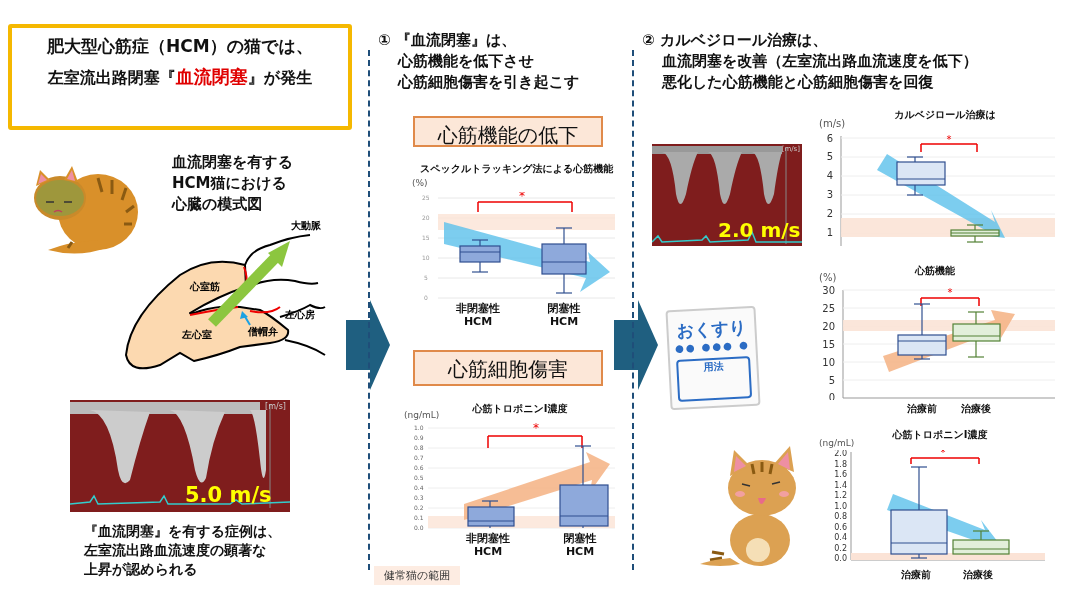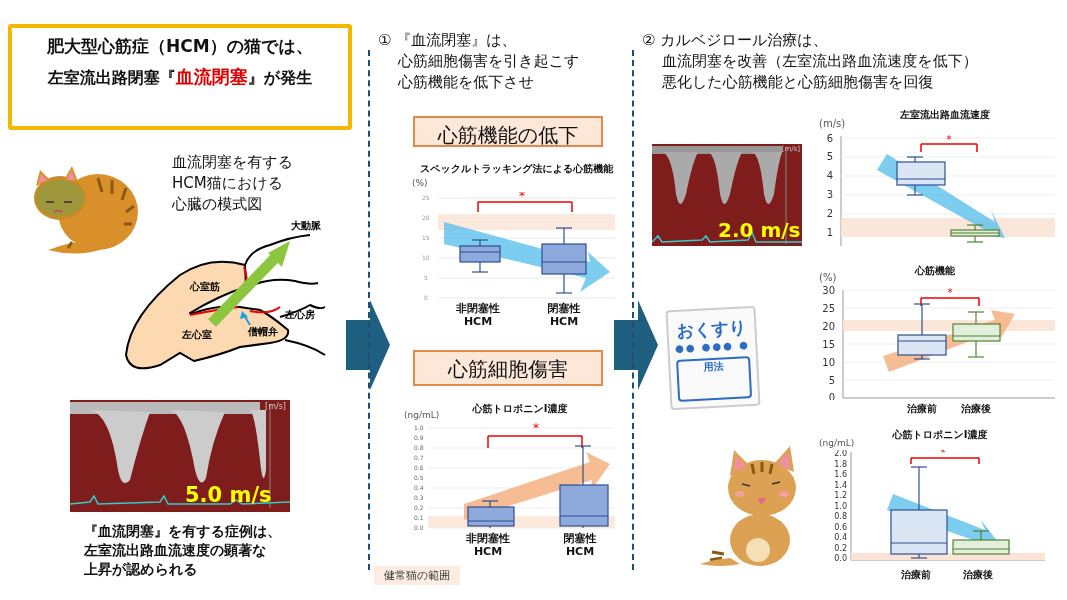--- a/index.html
+++ b/index.html
@@ -6,21 +6,21 @@
   body { width: 1067px; height: 600px; background: #fff; position: relative; overflow: hidden;
          font-family: "DejaVu Sans", "Liberation Sans", sans-serif; color: #111; }
   .abs { position: absolute; }
   .summary-box { left: 8px; top: 24px; width: 344px; height: 106px; border: 4px solid #f5b800;
                  border-radius: 3px; padding: 3px 8px; background: #fff; text-align: center; }
   .summary-box .l1 { font-size: 17px; font-weight: bold; line-height: 30px; white-space: nowrap; }
   .summary-box .l2 { font-size: 15px; font-weight: bold; line-height: 30px; white-space: nowrap; }
   .summary-box .l3 { font-size: 16px; font-weight: bold; line-height: 32px; white-space: nowrap; }
   .red { color: #e00000; font-size: 18px; }
   .blue-arrow { color: #1ba1e2; }
-  .heading { font-size: 15px; font-weight: normal; line-height: 21px; white-space: nowrap; }
+  .heading { font-size: 15px; font-weight: bold; line-height: 21px; white-space: nowrap; }
   .divider { border-left: 2px dashed #1f4e79; }
   .big-arrow { width: 44px; height: 90px; }
   .label-box { border: 2px solid #e08a4a; background: #fce7d8; font-size: 20px; text-align: center;
                line-height: 34px; white-space: nowrap; }
   .chart-title { font-size: 10px; font-weight: bold; text-align: center; white-space: nowrap; }
   .small { font-size: 9px; color: #555; }
   .xlab { font-size: 11px; font-weight: bold; text-align: center; line-height: 13px; }
   .caption { font-size: 14px; font-weight: bold; line-height: 19px; white-space: nowrap; margin-left: 24px; }
   .legend-box { background: #fdece2; font-size: 11px; padding: 2px 10px; color: #333; }
   .us { background: #7f1d1d; overflow: hidden; }
@@ -107,22 +107,22 @@
 </svg>
 <svg class="abs big-arrow" style="left:614px;top:300px" width="44" height="90">
   <polygon points="0,20 24,20 24,0 44,45 24,90 24,70 0,70" fill="#1f5f80"></polygon>
 </svg>
 
 <div class="abs divider" style="left:368px;top:50px;height:520px"></div>
 <div class="abs divider" style="left:632px;top:50px;height:520px"></div>
 
 <div class="abs heading" style="left:378px;top:30px">
   <div>① 『血流閉塞』は、</div>
+  <div style="padding-left:20px">心筋機能を低下させ</div>
   <div style="padding-left:20px">心筋細胞傷害を引き起こす</div>
-  <div style="padding-left:20px">心筋機能を低下させ</div>
 </div>
 
 <div class="abs label-box" style="left:413px;top:116px;width:190px;height:31px">心筋機能の低下</div>
 <div class="abs label-box" style="left:413px;top:350px;width:190px;height:36px">心筋細胞傷害</div>
 
 <div class="abs" style="left:400px;top:162px;width:215px;height:170px">
   <div class="chart-title" style="position:absolute;left:20px;top:0;width:190px;line-height:13px">
     <span>スペックルトラッキング法による心筋機能</span>
   </div>
   <div class="abs small" style="left:12px;top:16px;font-size:9px">(%)</div>
@@ -257,21 +257,21 @@
       <line x1="52" y1="24" x2="54" y2="34"></line>
       <line x1="62" y1="22" x2="62" y2="32"></line>
       <line x1="72" y1="24" x2="70" y2="34"></line>
       <line x1="10" y1="120" x2="22" y2="118"></line>
       <line x1="12" y1="112" x2="24" y2="114"></line>
     </g>
   <path d="M30 118 Q10 120 0 124 Q20 128 40 124 Z" fill="#dca152"></path>
 </svg>
 
 <div class="abs" style="left:815px;top:106px;width:240px;height:140px">
-  <div class="chart-title abs" style="left:40px;top:2px;width:180px">左室流出路血流速度</div>
+  <div class="chart-title abs" style="left:40px;top:2px;width:180px">カルベジロール治療は</div>
   <div class="abs small" style="left:4px;top:12px;font-size:10px">(m/s)</div>
   <svg class="abs" style="left:0;top:24px" width="240" height="116">
     <g font-size="10" fill="#333" font-family="DejaVu Sans, sans-serif" text-anchor="end">
       <text x="18" y="12">6</text>
         <text x="18" y="30">5</text>
         <text x="18" y="49">4</text>
         <text x="18" y="68">3</text>
       <text x="18" y="87">2</text>
         <text x="18" y="106">1</text>
     </g>

